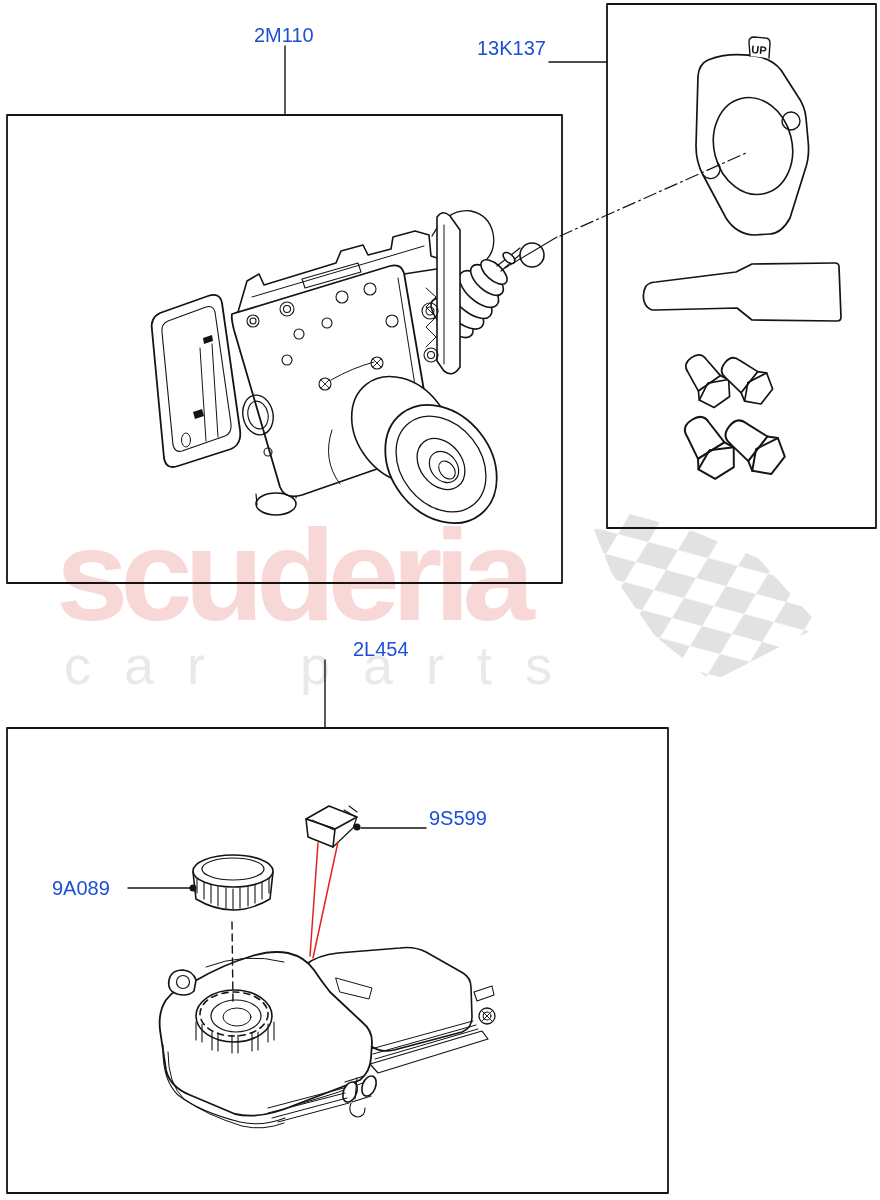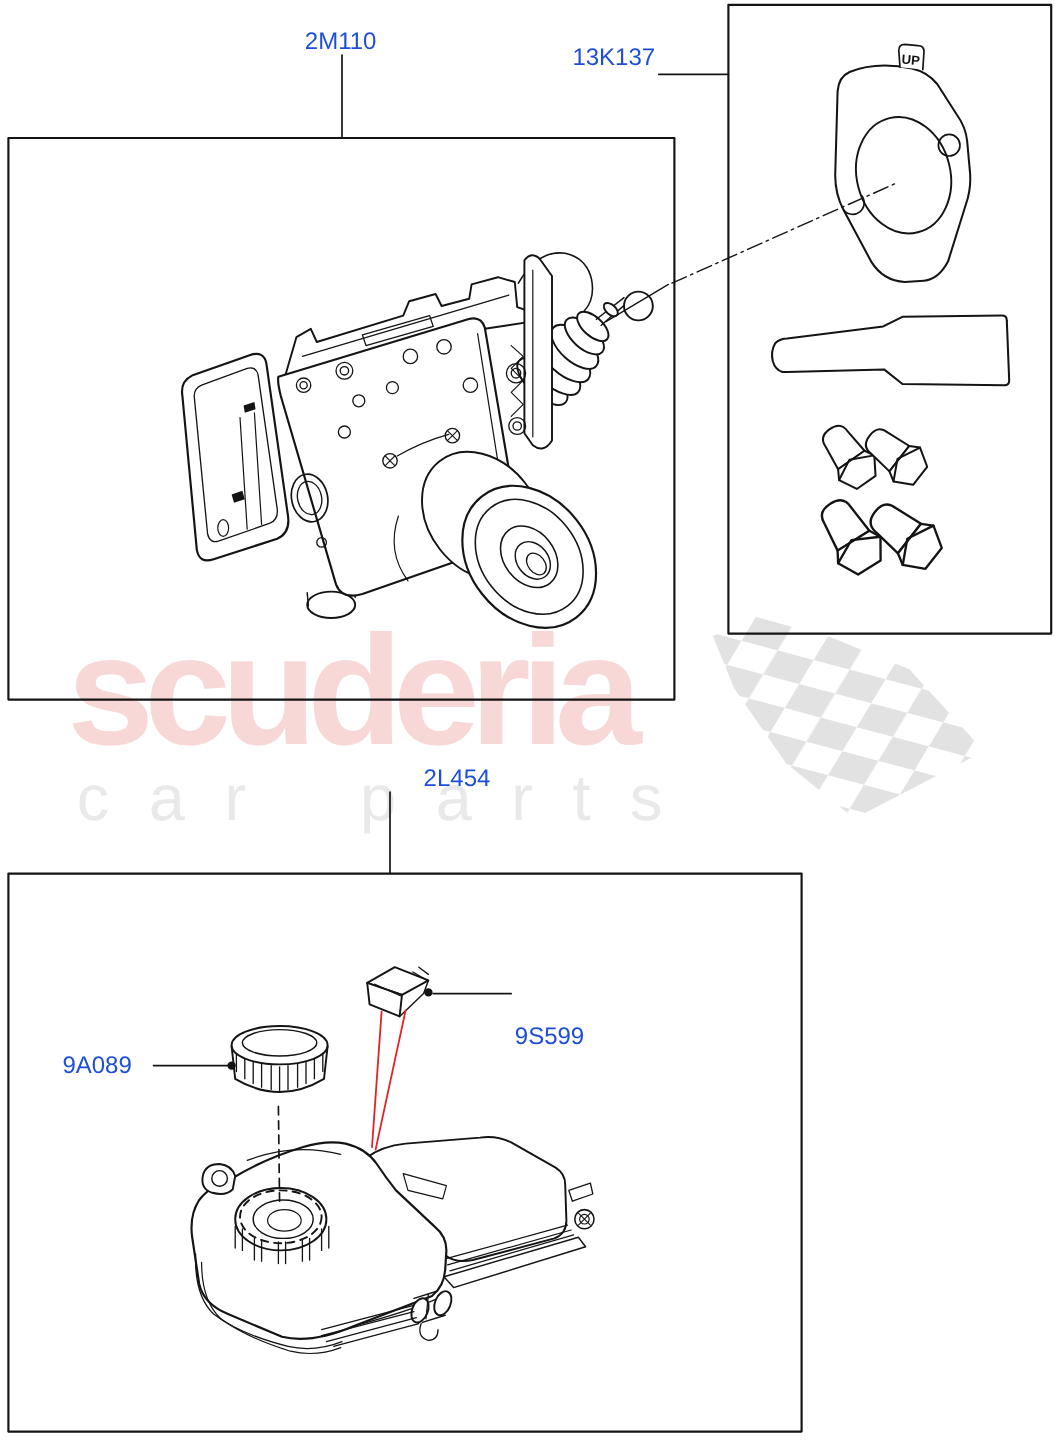--- a/index.html
+++ b/index.html
@@ -24,21 +24,21 @@
   .diagram { position:absolute; left:0; top:0; }
   
   .lbl {
     position:absolute; color:#1d4ed8; font-size:20px; line-height:20px;
     white-space:nowrap; cursor:pointer;
   }
   .lbl-2m110 { left:254px; top:25px; }
   .lbl-13k137 { left:477px; top:38px; }
   .lbl-2l454 { left:313px; top:639px;margin-left:40px; }
   .lbl-9a089 { left:52px; top:878px; }
-  .lbl-9s599 { left:429px; top:854px; }
+  .lbl-9s599 { left:429px; top:808px; }
 </style>
 </head>
 <body>
 
 <div class="page">
 
   <div class="layer">
     <div class="wm-brand">scuderia</div>
     <div class="wm-tagline">car parts</div>
     <svg class="wm-flag" width="260" height="190" viewBox="0 0 260 190">

